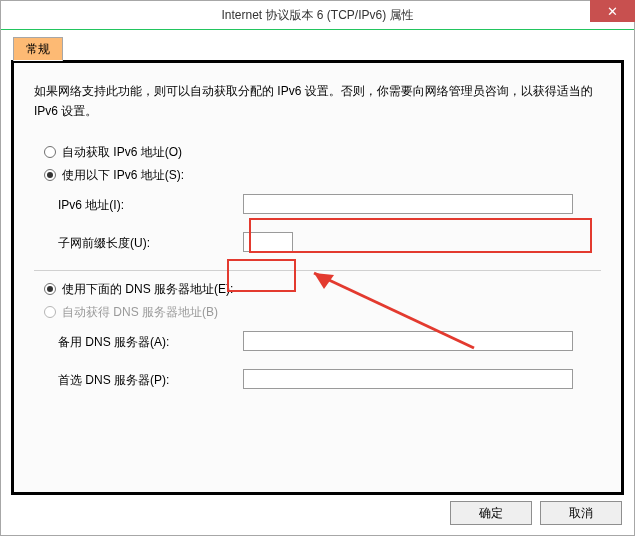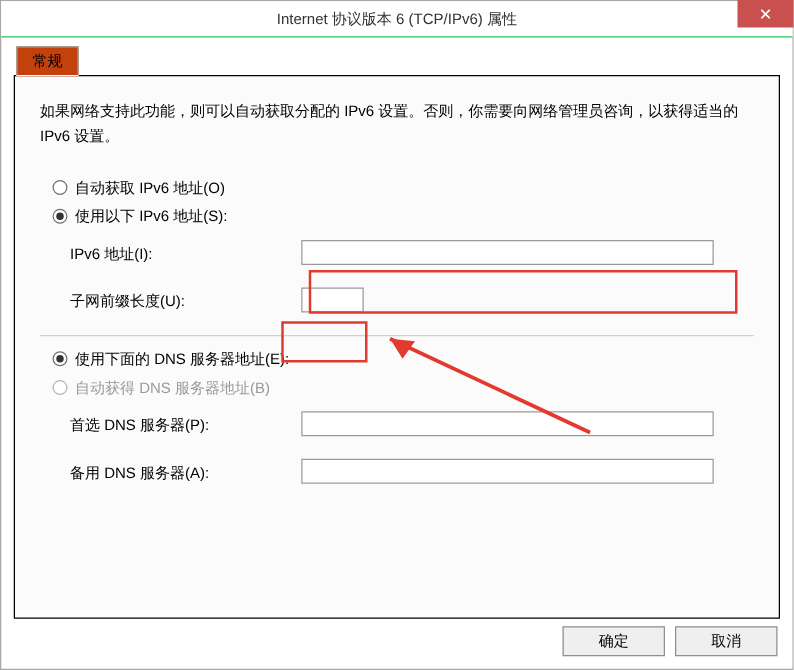--- a/index.html
+++ b/index.html
@@ -64,30 +64,30 @@
   .tabs {
     display: flex;
     align-items: flex-end;
     height: 22px;
     position: relative;
     z-index: 2;
   }
   .tab {
     border: 1px solid #a7a7a7;
     border-bottom: 1px solid #fbfbfb;
-    background: #c2410c;
+    background: #fdba74;
     padding: 3px 12px 2px 12px;
     margin-left: 2px;
     font-size: 12px;
     position: relative;
     top: 1px;
     cursor: pointer;
   }
   .tabpanel {
-    border: 1px solid #000000;
+    border: 3px solid #000000;
     flex: 1 1 auto;
     background: #fbfbfb;
     padding: 18px 20px 14px 20px;
     position: relative;
     box-sizing: border-box;
   }
   .intro {
     line-height: 1.7;
     margin-bottom: 22px;
   }
@@ -234,26 +234,26 @@
         <div class="radio-line">
           <span class="radio checked"></span>
           <span>使用下面的 DNS 服务器地址(E):</span>
         </div>
         <div class="radio-line disabled">
           <span class="radio disabled"></span>
           <span>自动获得 DNS 服务器地址(B)</span>
         </div>
 
         <div class="field-row">
+          <span class="field-label">备用 DNS 服务器(A):</span>
+          <input class="field-input long" type="text" value="" style="">
+        </div>
+
+        <div class="field-row">
           <span class="field-label">首选 DNS 服务器(P):</span>
-          <input class="field-input long" type="text" value="" style="">
-        </div>
-
-        <div class="field-row">
-          <span class="field-label">备用 DNS 服务器(A):</span>
           <input class="field-input long" type="text" value="" style="">
         </div>
 
 
         <div class="hl hl1"></div>
         <div class="hl hl2"></div>
         <svg class="arrow-svg" viewBox="0 0 190 100">
           <line x1="180" y1="95" x2="20" y2="20" stroke="#e33a2f" stroke-width="3"></line>
           <polygon points="20,20 40,22 30,36" fill="#e33a2f"></polygon>
         </svg>

